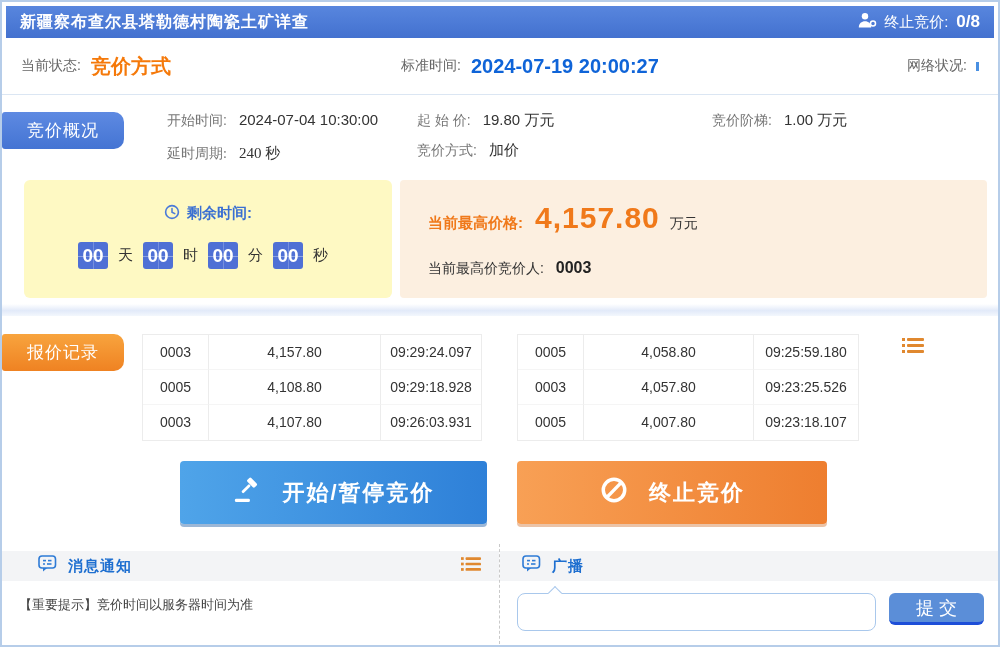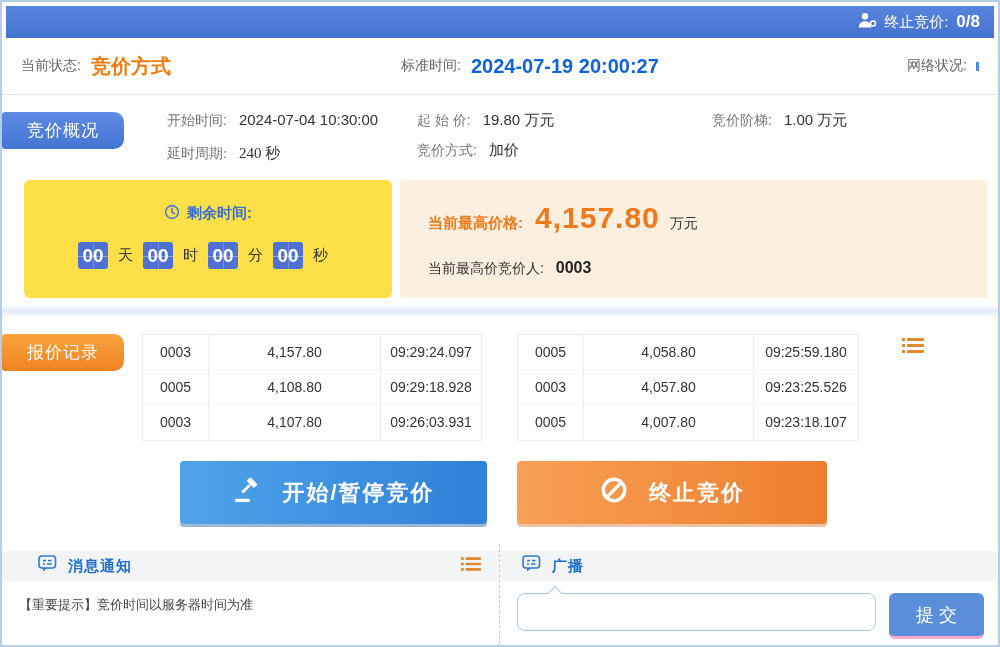--- a/index.html
+++ b/index.html
@@ -28,21 +28,21 @@
   
   .overview { position:relative; height:209px; background:#fff; }
   .tab { position:absolute; left:0; width:122px; height:37px; border-radius:3px 10px 10px 3px;
     color:#fff; font-size:17px; display:flex; align-items:center; justify-content:center; letter-spacing:1px; }
   .tab-blue { top:17px; background:linear-gradient(180deg,#5e8ae2,#4474d3); }
   .field { position:absolute; font-size:14px; color:#777; white-space:nowrap;text-align:right; }
   .field .fv { color:#333; font-size:15px; margin-left:12px; }
   .f0{left:165px;top:16px;} .f1{left:415px;top:16px;} .f2{left:710px;top:16px;}
   .f3{left:165px;top:49px;font-family:Liberation Serif, serif;} .f4{left:415px;top:46px;}
 
-  .countdown { position:absolute; left:22px; top:85px; width:368px; height:118px; background:#fde047; border-radius:6px; }
+  .countdown { position:absolute; left:22px; top:85px; width:368px; height:118px; background:#fef9c3; border-radius:6px; }
   .cd-title { display:flex; align-items:center; justify-content:center; gap:7px; margin-top:24px;
     color:#3a6fd2; font-size:15px; font-weight:bold; }
   .cd-row { display:flex; align-items:center; justify-content:center; margin-top:19px; }
   .digit { position:relative; width:30px; height:27px; line-height:27px; text-align:center; background:#4f70d5;
     color:#fff; font-size:19px; font-weight:bold; border-radius:3px; overflow:hidden; }
   .digit::after { content:""; position:absolute; left:0; top:50%; width:100%; height:1px; background:rgba(255,255,255,.35); }
   .digit::before { content:""; position:absolute; top:0; left:50%; width:1px; height:100%; background:rgba(255,255,255,.22); }
   .cd-unit { font-size:15px; color:#333; margin:0 10px; }
 
   .highest { position:absolute; left:398px; top:85px; width:587px; height:118px; background:#fcefe0; border-radius:4px; padding:21px 0 0 28px; }
@@ -82,29 +82,30 @@
   .b-right .b-head { padding-left:22px; }
   .b-title { color:#1e6fd0; font-size:15px; font-weight:bold; margin-left:10px; letter-spacing:1px; }
   .b-head .list-right { margin-left:auto; margin-right:18px; cursor:pointer; }
   .notice { padding:15px 0 0 17px; font-size:13px; color:#444; }
   .bc-row { display:flex; align-items:flex-start; padding:12px 14px 0 17px; }
   .bc-wrap { position:relative; flex:1; height:38px; border:1px solid #a9c8ec; border-radius:8px; background:#fff; }
   .bc-wrap .tail { position:absolute; top:-6px; left:32px; width:10px; height:10px; background:#fff;
     border-left:1px solid #a9c8ec; border-top:1px solid #a9c8ec; transform:rotate(45deg); }
   .bc-wrap input { position:absolute; inset:0; width:100%; height:100%; border:none; outline:none; background:transparent;
     border-radius:8px; padding:0 12px; font-size:14px; font-family:inherit; }
-  .btn-submit { width:95px; height:46px; margin-left:13px; background:#5b8ed8; border:none; border-bottom:3px solid #f9a8d4;
+  .btn-submit { width:95px; height:32px; margin-left:13px; background:#5b8ed8; border:none; border-bottom:3px solid #1d4ed8;
     border-radius:6px; color:#fff; font-size:18px; font-family:inherit; cursor:pointer; white-space:nowrap; }
 </style>
 </head>
 <body>
 
 <div class="page">
 
   <div class="titlebar">
+    <span class="title">新疆察布查尔县塔勒德村陶瓷土矿详查</span>
     <span class="right">
       <span>
         <svg width="20" height="17" viewBox="0 0 20 17">
           <circle cx="8" cy="4.2" r="3.2" fill="#fff"></circle>
           <path d="M1.8 15.5 c0-4.2 2.8-6.3 6.2-6.3 s6.2 2.1 6.2 6.3 z" fill="#fff"></path>
           <circle cx="16" cy="11.5" r="2.5" fill="none" stroke="#fff" stroke-width="1.5"></circle>
         </svg>
       </span>
       <span class="lbl">终止竞价:</span>
       <span class="val">0/8</span>

